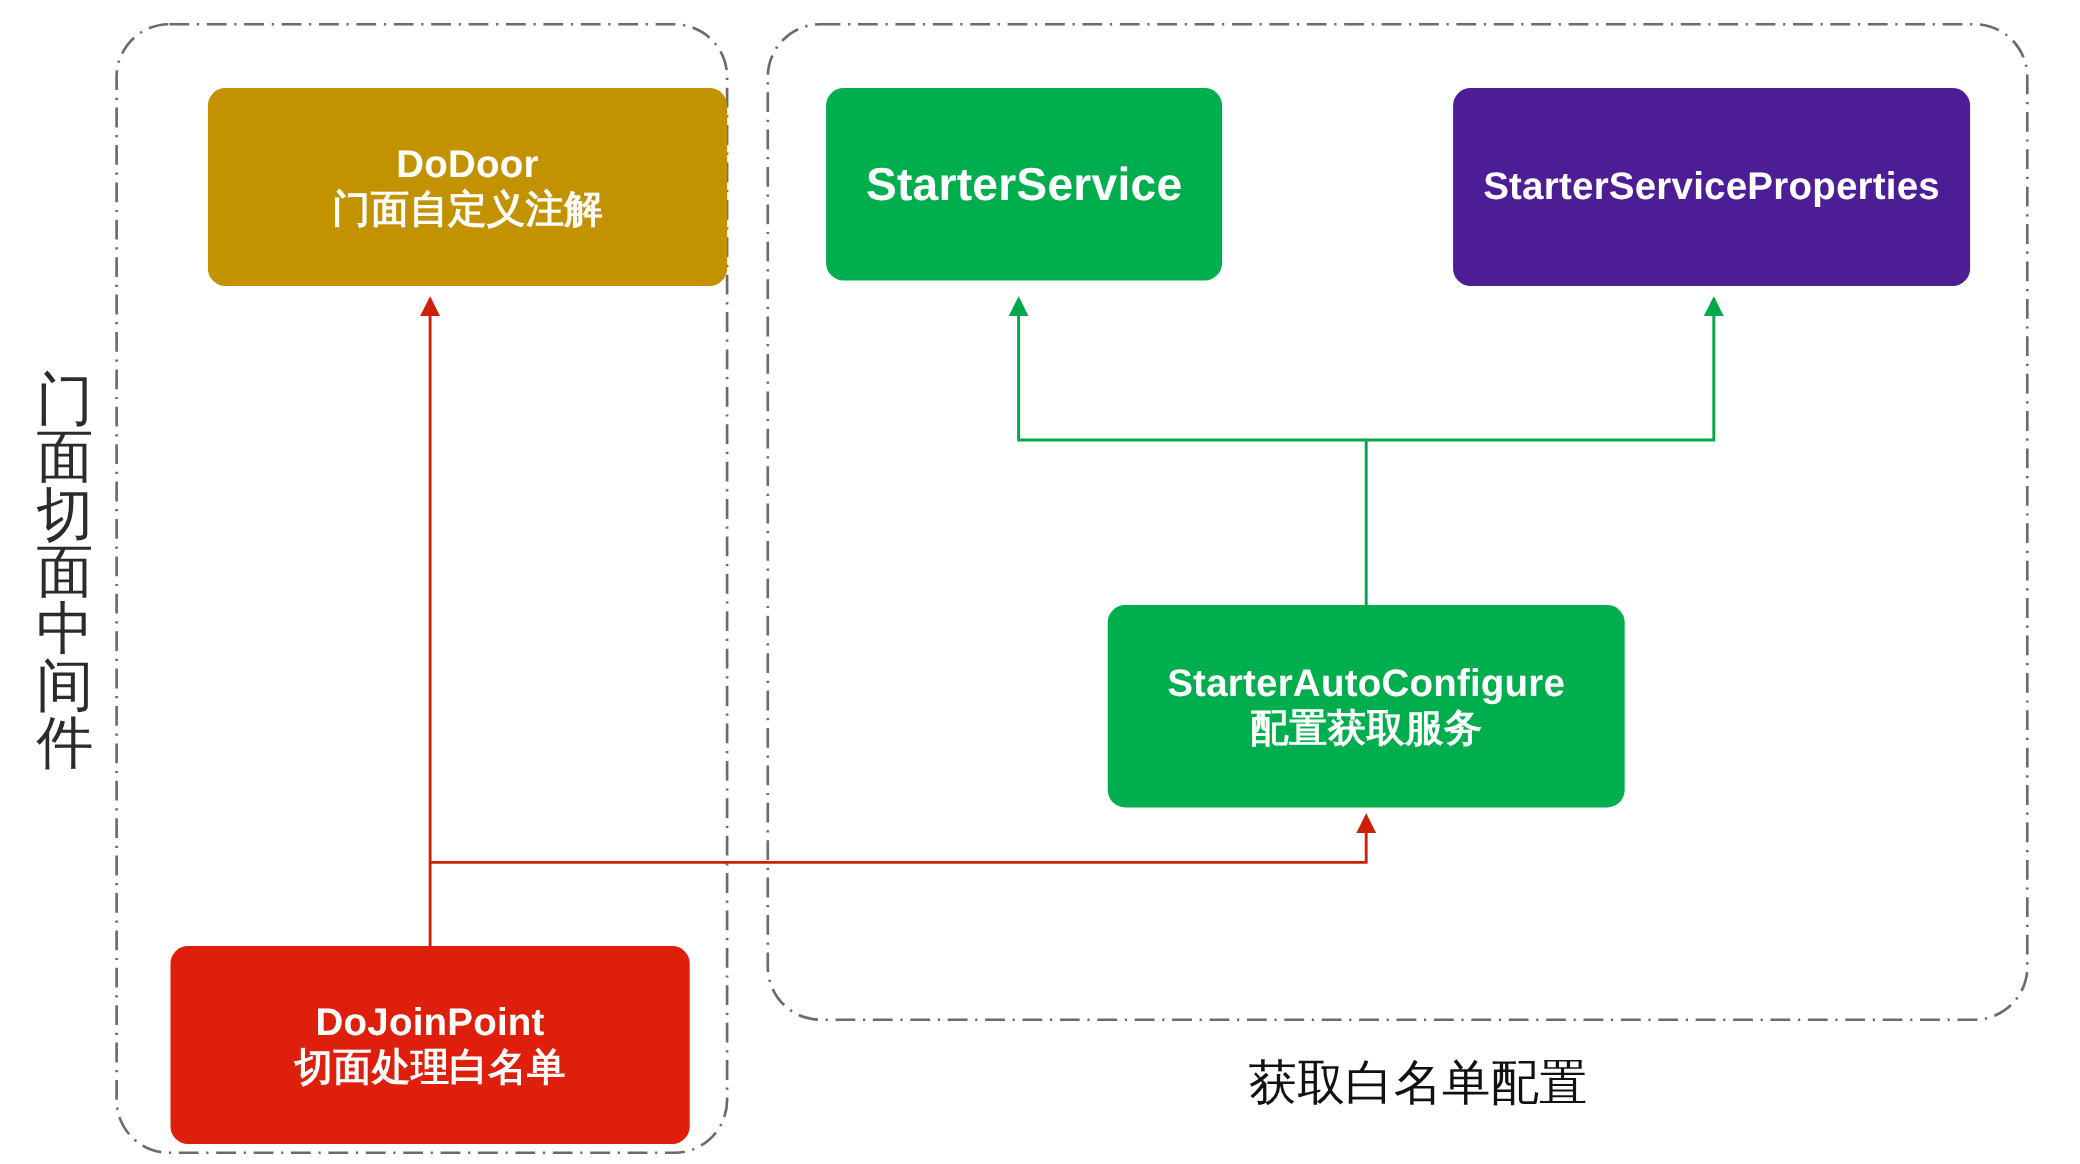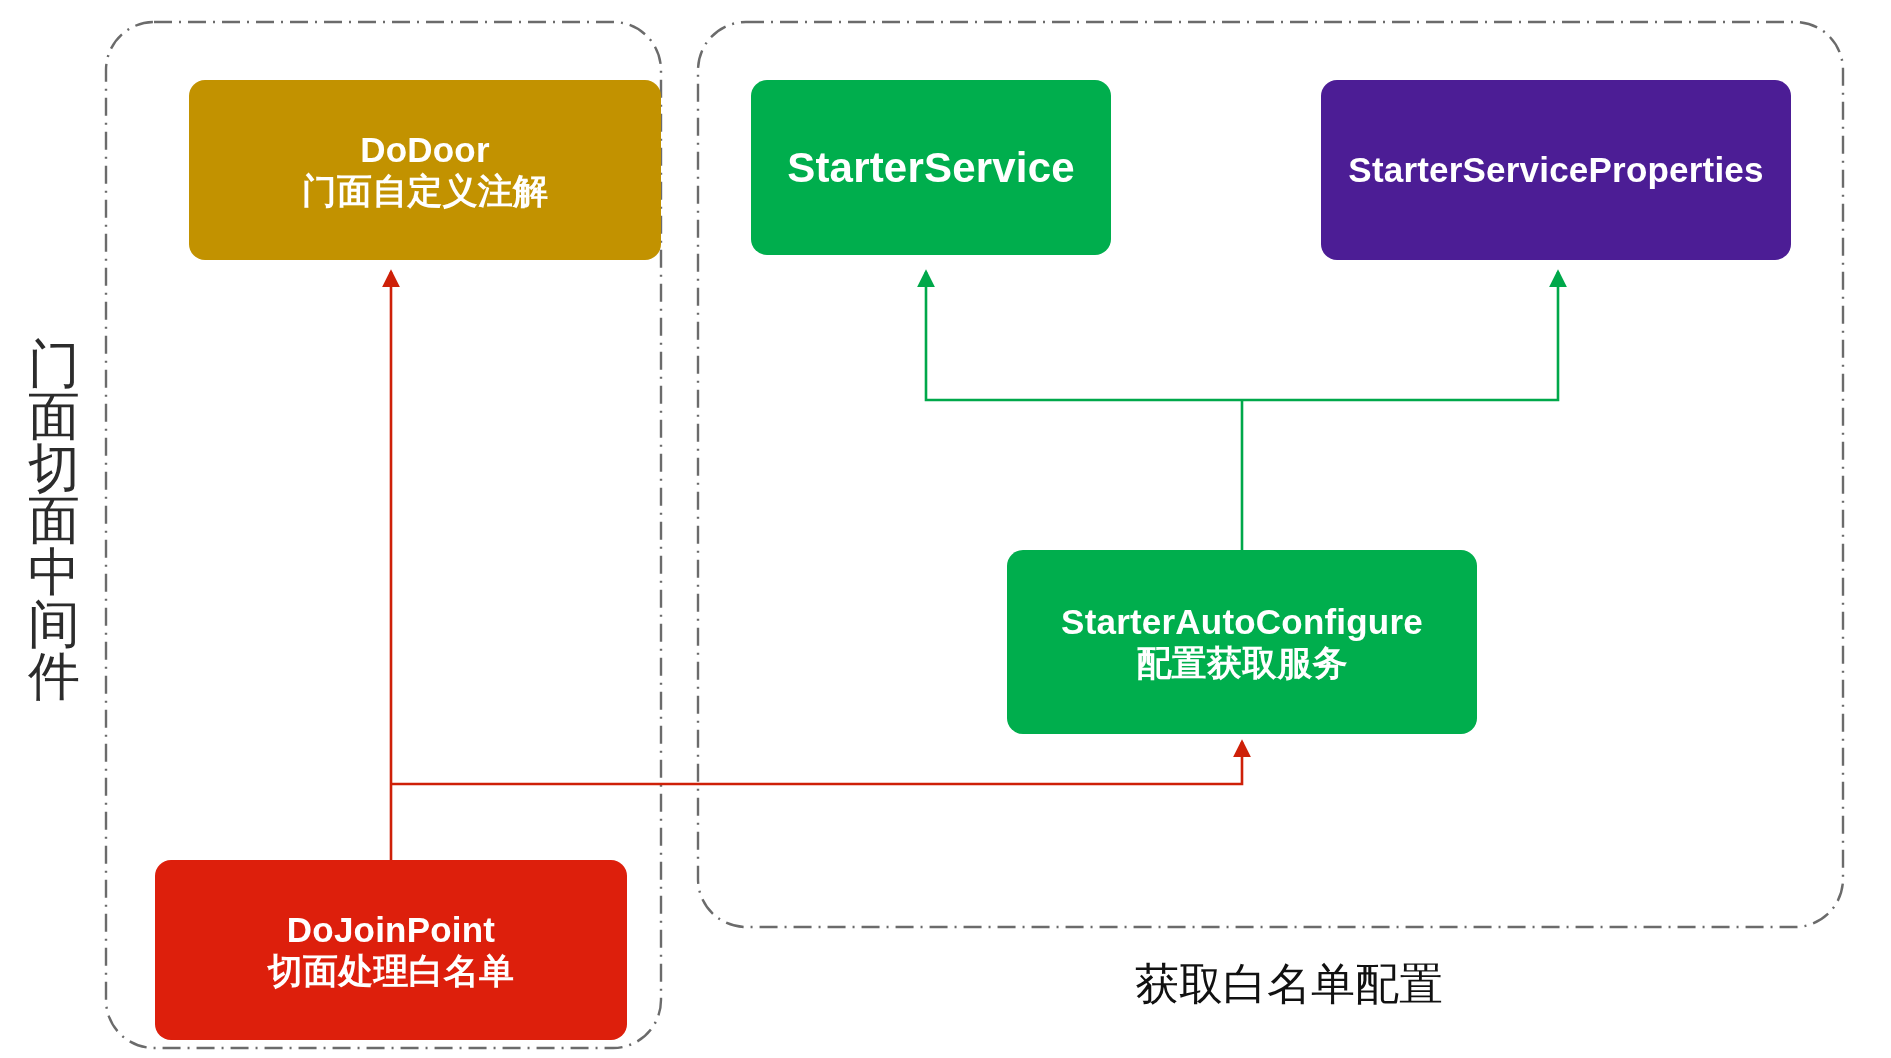--- a/index.html
+++ b/index.html
@@ -97,21 +97,21 @@
 
   
   #label-vertical {
     position: absolute;
     left: 28px;
     top: 338px;
     width: 62px;
     font-size: 52px;
     color: #2b2b2b;
     line-height: 1.0;
-    text-align: left;
+    text-align: center;
     letter-spacing: 0px;
     white-space: normal;
     word-break: break-all;
   }
   #label-bottom-caption {
     position: absolute;
     left: 1135px;
     top: 955px;
     font-size: 44px;
     color: #111111;

